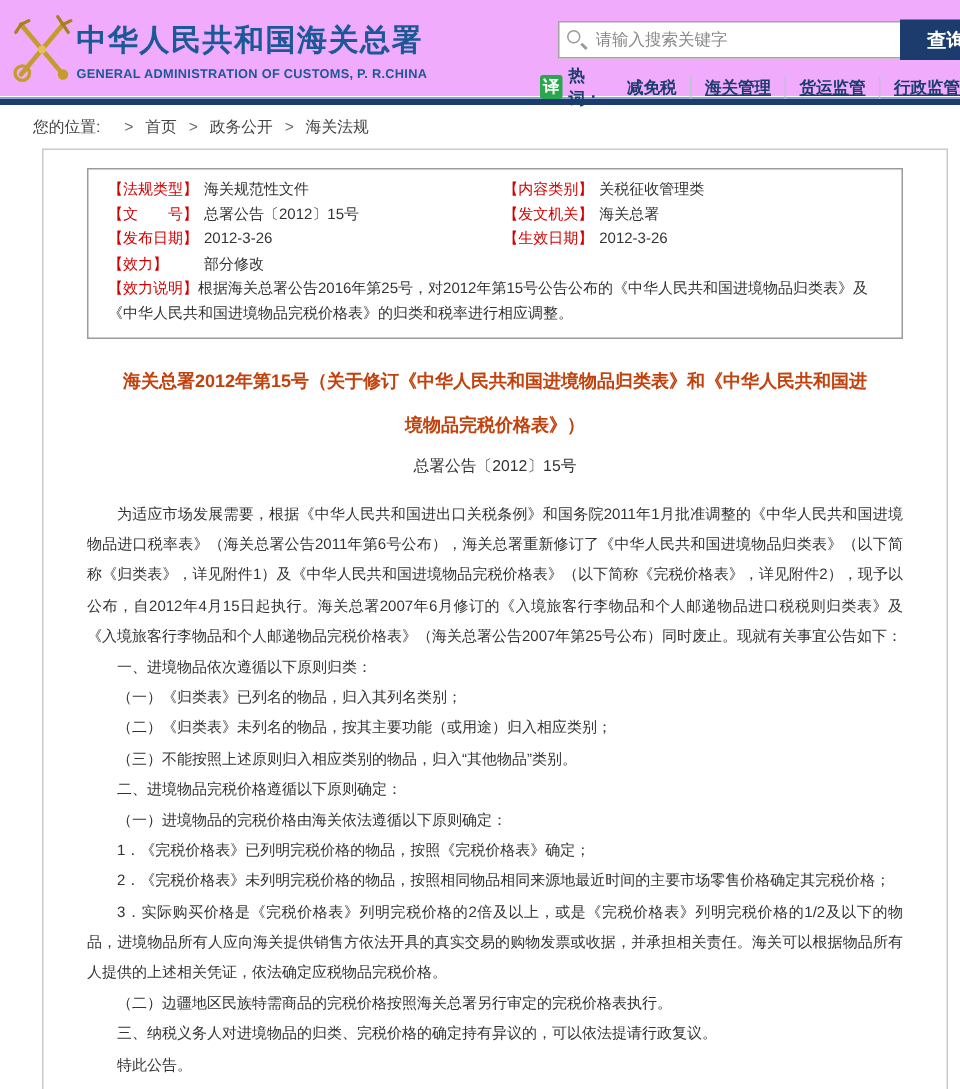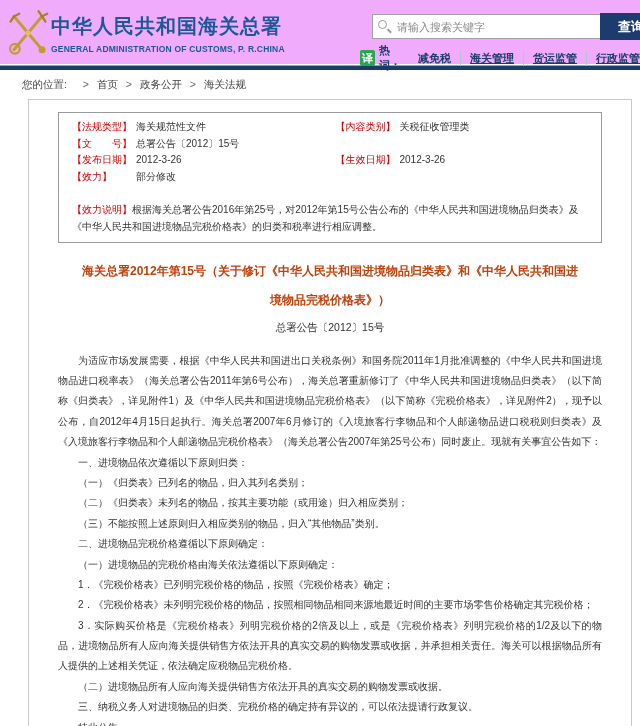--- a/index.html
+++ b/index.html
@@ -44,21 +44,21 @@
   
   .docbox { margin-left:28px; width:604px; height:660px; border:1px solid #c9c9c9;
     background:#fff; padding:12px 29px 0 29px; }
 
   .metabox { border:1px solid #9b9b9b; padding:6px 13px 7px 13px;
     font-size:10px; line-height:1.65; }
   .meta-row { display:flex;gap:11px; }
   .meta-cell { width:50%; display:flex; }
   .meta-label { flex:0 0 64px; color:#d40000; white-space:pre; }
   .meta-value { color:#333; }
-  .meta-note { font-size:10px; color:#333; margin-top:17px; }
+  .meta-note { font-size:10px; color:#333; margin-top:0; }
   .meta-note .nlabel { color:#d40000; }
 
   .doc-title { margin:14px auto 0 auto; max-width:500px; text-align:center;
     font-size:12px; font-weight:bold; color:#c2410c; line-height:2.4; }
   .doc-subtitle { text-align:center; font-size:10.5px; color:#333; margin:6px 0 16px 0; }
 
   .body-text p { font-size:10px; color:#333; line-height:2.04; text-indent:2em;
     text-align:justify; margin:0; }
 </style>
 </head>
@@ -140,20 +140,24 @@
             <span class="meta-label">【内容类别】</span>
             <span class="meta-value">关税征收管理类</span>
           </div>
         </div>
 
         <div class="meta-row">
           <div class="meta-cell">
             <span class="meta-label">【文　　号】</span>
             <span class="meta-value">总署公告〔2012〕15号</span>
           </div>
+          <div class="meta-cell">
+            <span class="meta-label">【发文机关】</span>
+            <span class="meta-value">海关总署</span>
+          </div>
         </div>
 
         <div class="meta-row">
           <div class="meta-cell">
             <span class="meta-label">【发布日期】</span>
             <span class="meta-value">2012-3-26</span>
           </div>
           <div class="meta-cell">
             <span class="meta-label">【生效日期】</span>
             <span class="meta-value">2012-3-26</span>
@@ -194,19 +198,19 @@
       <p>二、进境物品完税价格遵循以下原则确定：</p>
 
       <p>（一）进境物品的完税价格由海关依法遵循以下原则确定：</p>
 
       <p>1．《完税价格表》已列明完税价格的物品，按照《完税价格表》确定；</p>
 
       <p>2．《完税价格表》未列明完税价格的物品，按照相同物品相同来源地最近时间的主要市场零售价格确定其完税价格；</p>
 
       <p>3．实际购买价格是《完税价格表》列明完税价格的2倍及以上，或是《完税价格表》列明完税价格的1/2及以下的物品，进境物品所有人应向海关提供销售方依法开具的真实交易的购物发票或收据，并承担相关责任。海关可以根据物品所有人提供的上述相关凭证，依法确定应税物品完税价格。</p>
 
-      <p>（二）进境物品所有人应向海关提供销售方依法开具的真实交易的购物发票或收据。</p>
+      <p>（二）边疆地区民族特需商品的完税价格按照海关总署另行审定的完税价格表执行。</p>
 
       <p>三、纳税义务人对进境物品的归类、完税价格的确定持有异议的，可以依法提请行政复议。</p>
 
       <p>特此公告。</p>
     </div>
 </div>
 
 </body></html>

